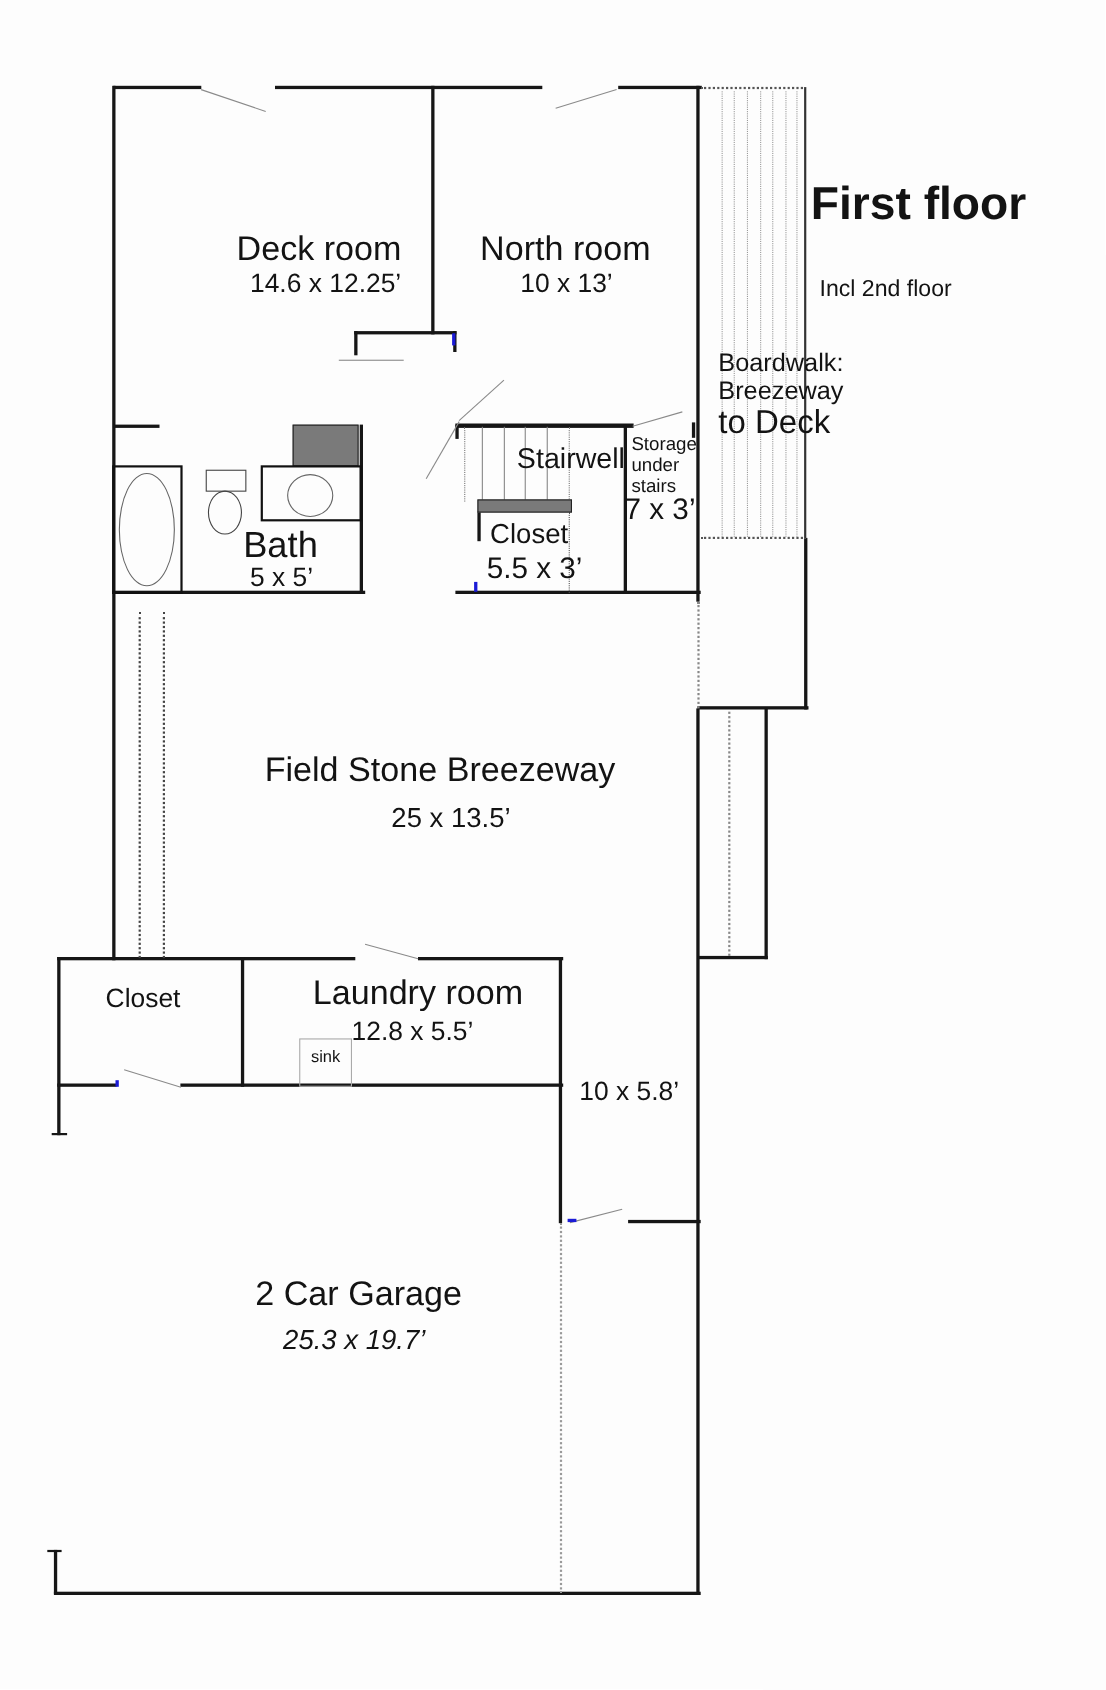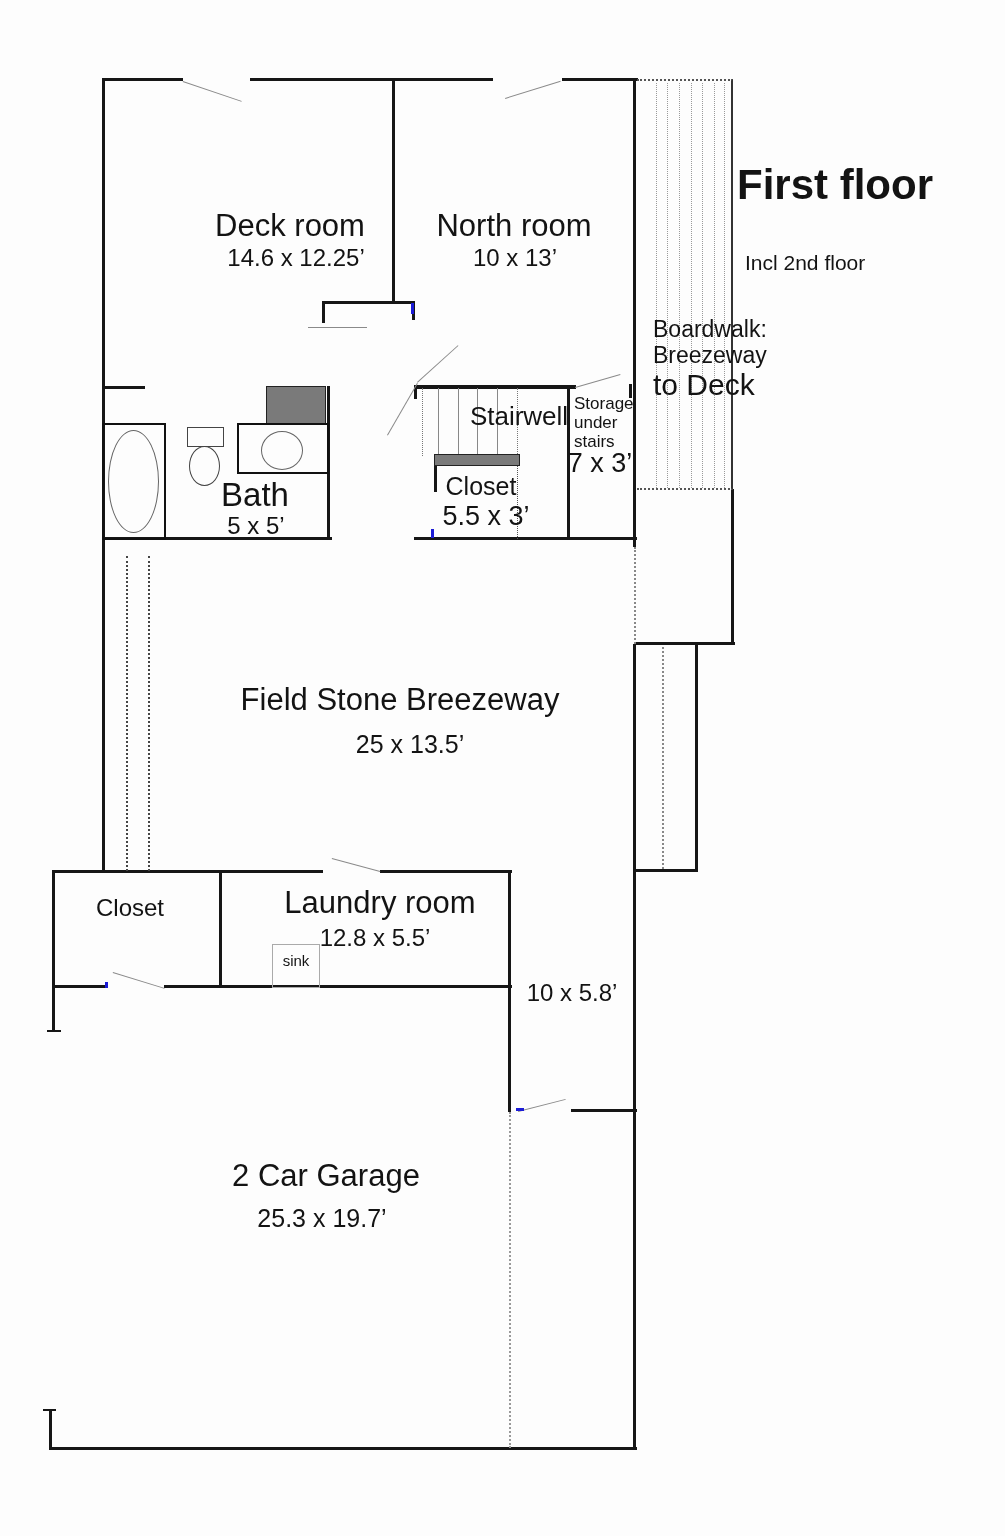--- a/index.html
+++ b/index.html
@@ -142,15 +142,15 @@
 
   <div class="lbl c" style="left:130px;top:895px;font-size:24px;">Closet</div>
 
   <div class="lbl c" style="left:380px;top:887px;font-size:31px;">Laundry room</div>
   <div class="lbl c" style="left:375px;top:925px;font-size:24px;">12.8 x 5.5’</div>
   <div class="lbl c" style="left:296px;top:953px;font-size:15px;">sink</div>
 
   <div class="lbl c" style="left:572px;top:980px;font-size:24px;">10 x 5.8’</div>
 
   <div class="lbl c" style="left:326px;top:1160px;font-size:31px;">2 Car Garage</div>
-  <div class="lbl c" style="left:322px;top:1205px;font-size:25px;">25.3 x 19.7’</div>
+  <div class="lbl c" style="left:322px;top:1205px;font-size:25px;font-style:italic;">25.3 x 19.7’</div>
 
 </div>
 
 </body></html>

